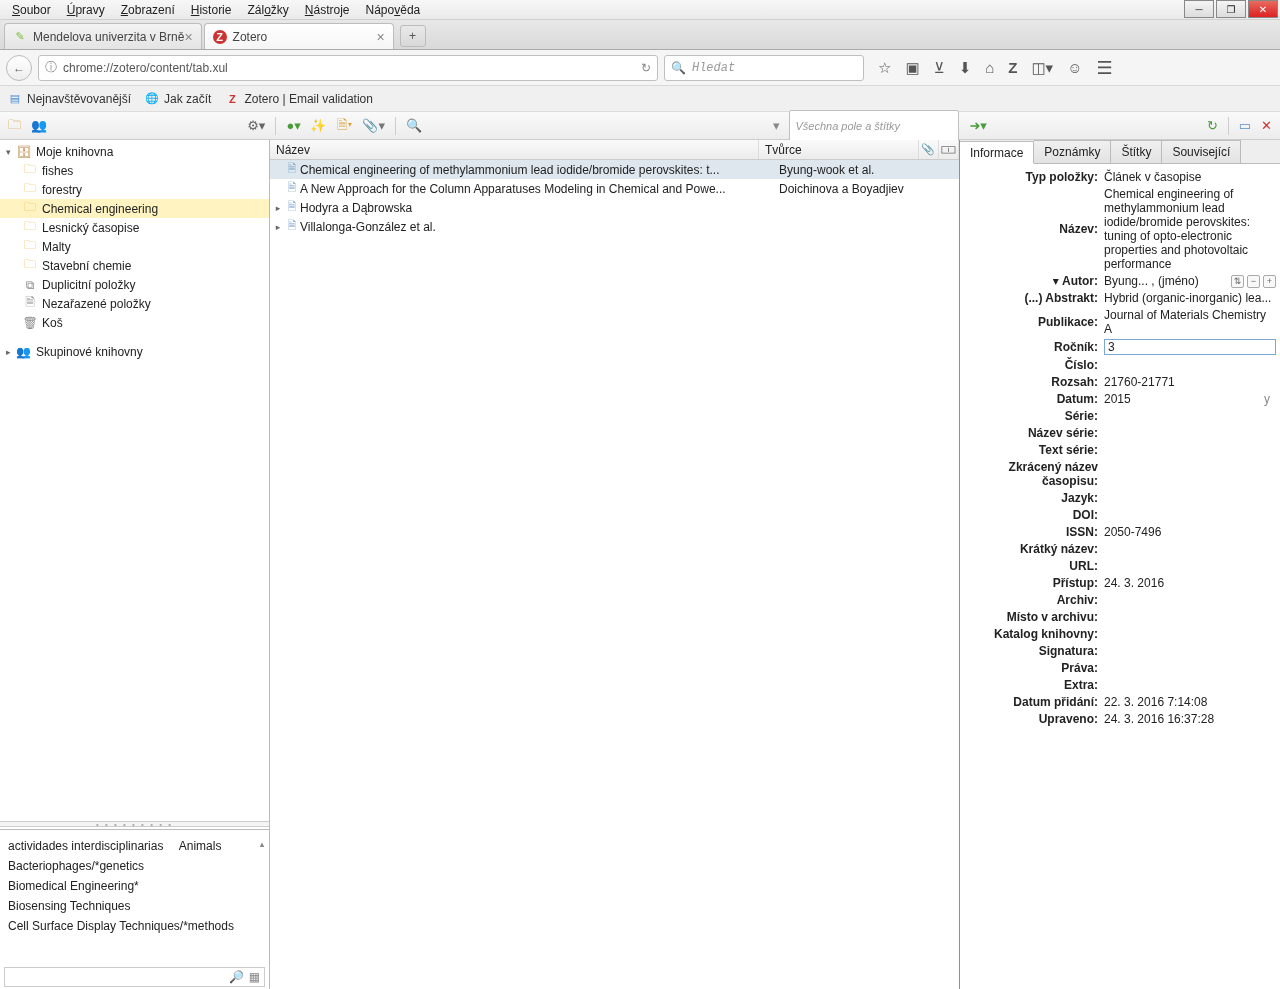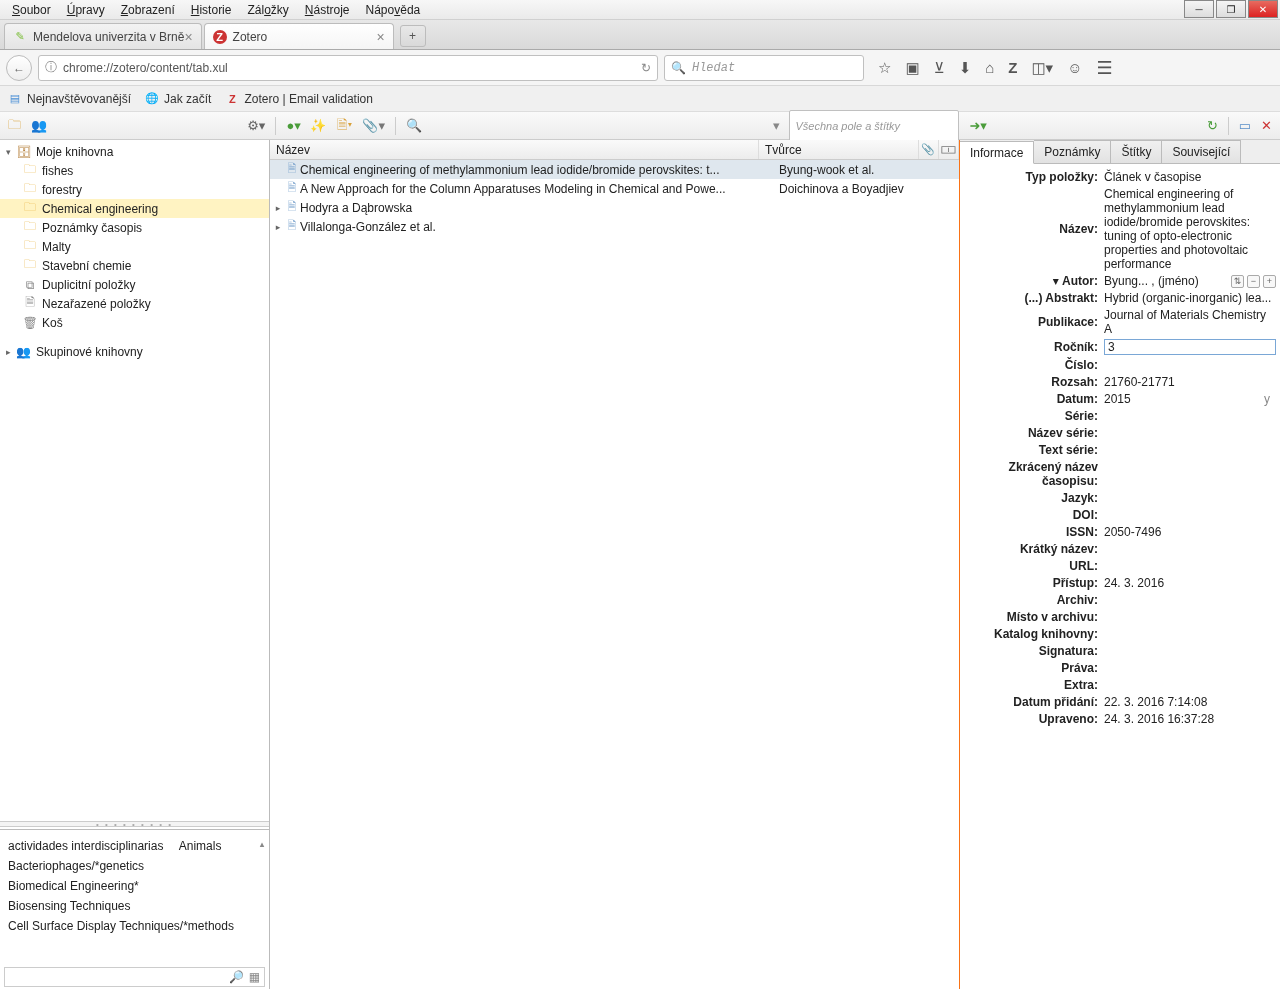--- a/index.html
+++ b/index.html
@@ -197,21 +197,21 @@
       <div class="tree-row indent1">
           <span class="ticon folder-yellow">🗀</span>
           <span>forestry</span>
         </div>
       <div class="tree-row indent1 selected">
           <span class="ticon folder-yellow">🗀</span>
           <span>Chemical engineering</span>
         </div>
       <div class="tree-row indent1">
           <span class="ticon folder-yellow">🗀</span>
-          <span>Poznámky časopis</span>
+          <span>Lesnický časopise</span>
         </div>
       <div class="tree-row indent1">
           <span class="ticon folder-yellow">🗀</span>
           <span>Malty</span>
         </div>
       <div class="tree-row indent1">
           <span class="ticon folder-yellow">🗀</span>
           <span>Stavební chemie</span>
         </div>
       <div class="tree-row indent1">

